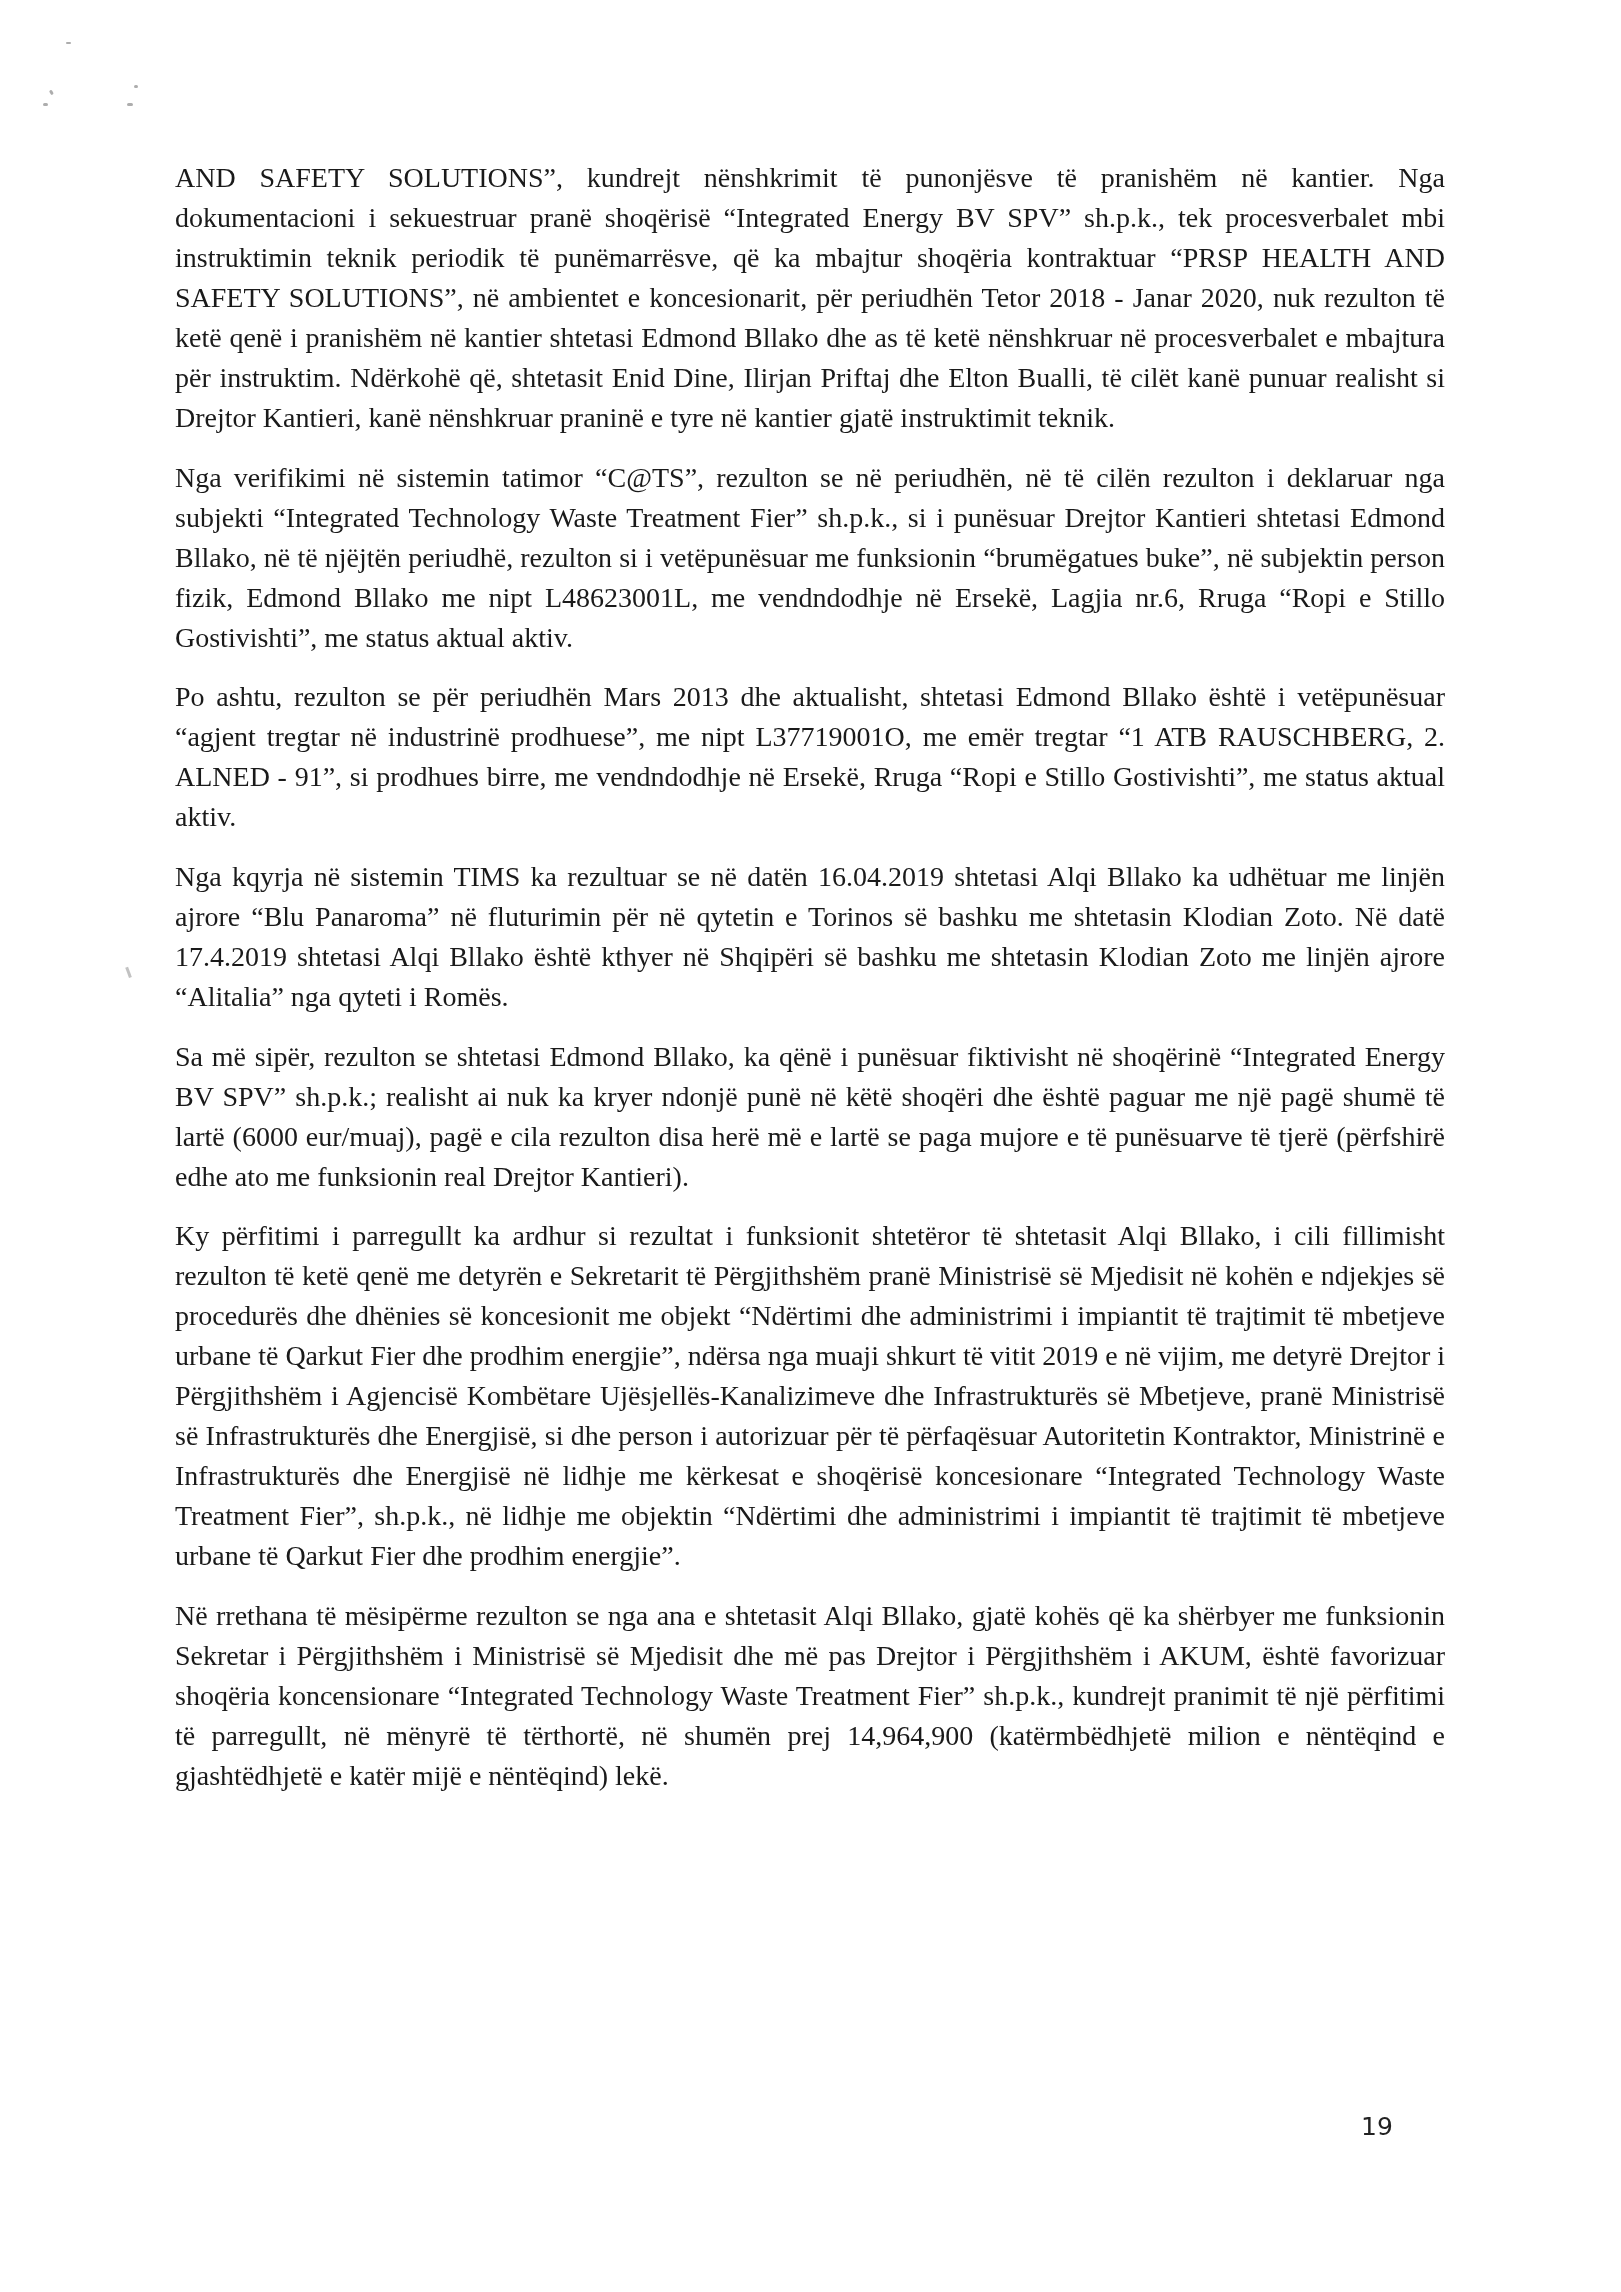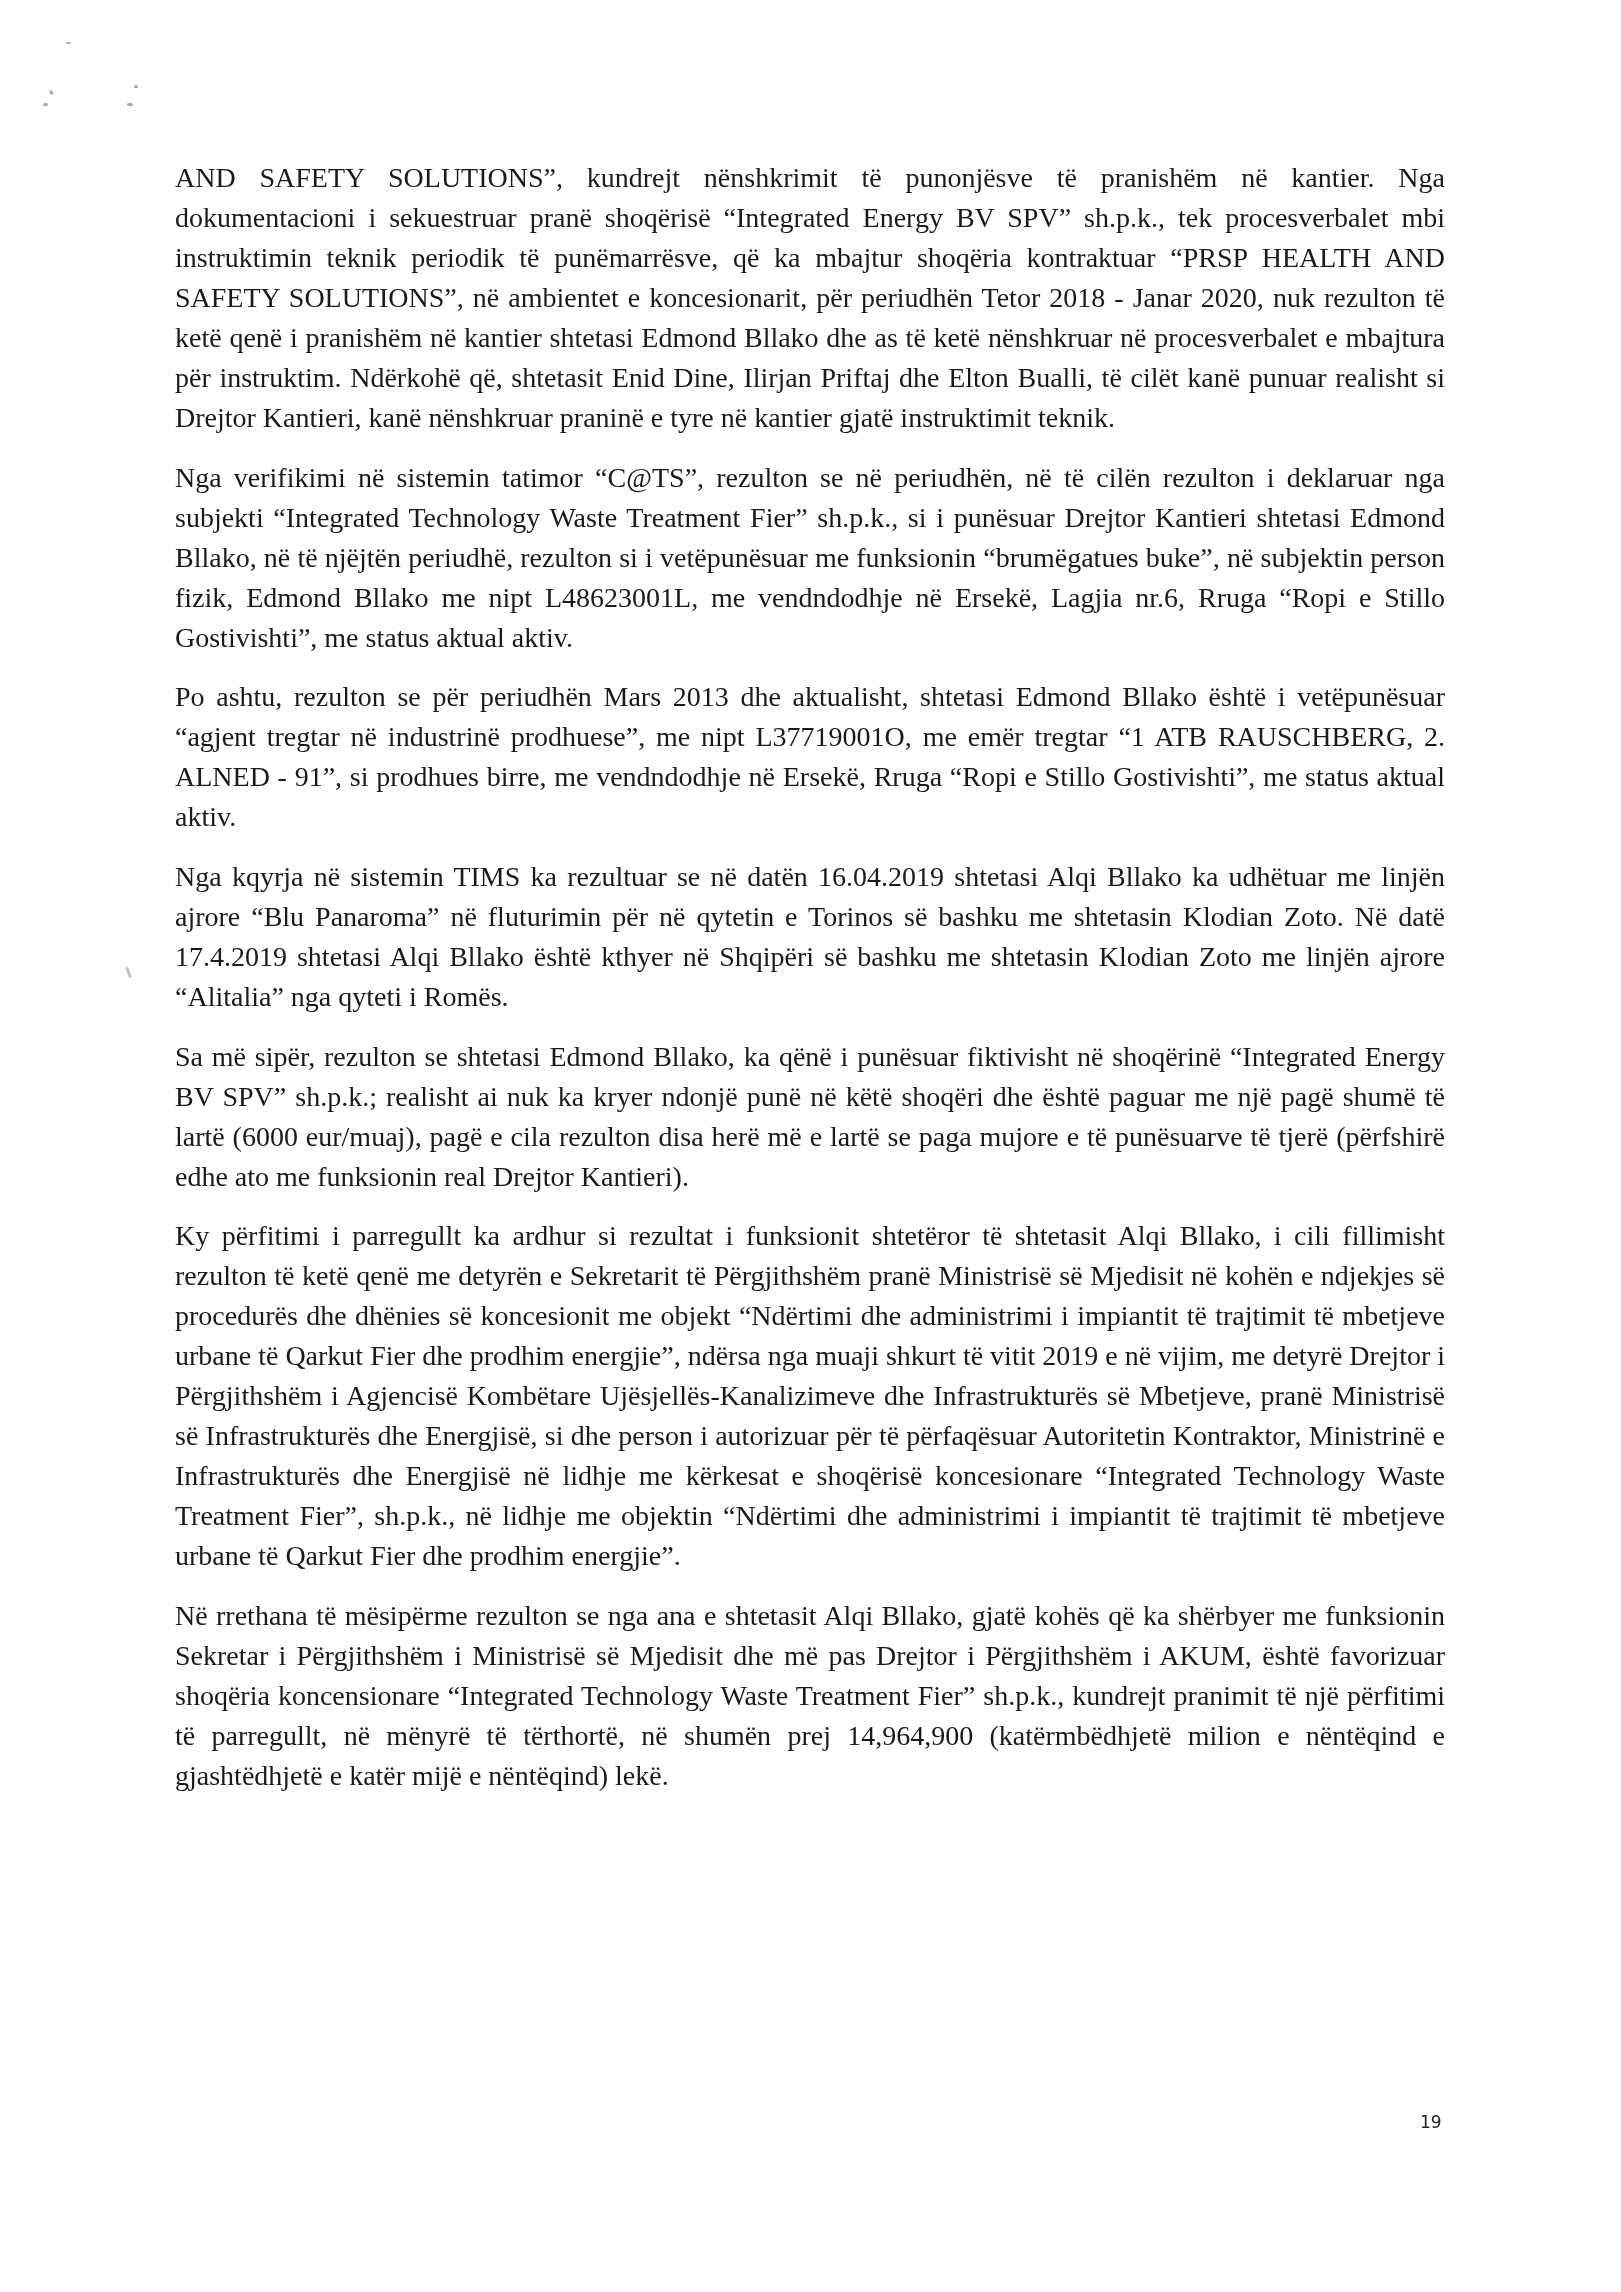--- a/index.html
+++ b/index.html
@@ -32,24 +32,24 @@
     position: absolute;
     left: 127px;
     top: 967px;
     width: 2.7px; height: 10.7px;
     background: #9a9a9a;
     transform: rotate(-20deg);
     opacity: .6;
   }
   .page-number {
     position: absolute;
-    left: 1420px;
+    left: 1361px;
     top: 2112px;
     font-family: "DejaVu Sans", "Liberation Sans", sans-serif;
-    font-size: 17px;
+    font-size: 25px;
     color: #222;
   }
 </style>
 </head>
 <body>
 
 <div class="scan-marks">
   <span class="mark" style="left:66px;top:42px;width:5.4px;height:1.8px;"></span>
   <span class="mark" style="left:50px;top:90px;width:2.7px;height:5.4px;transform:rotate(-30deg);"></span>
   <span class="mark" style="left:43px;top:103px;width:4.5px;height:2.7px;"></span>

